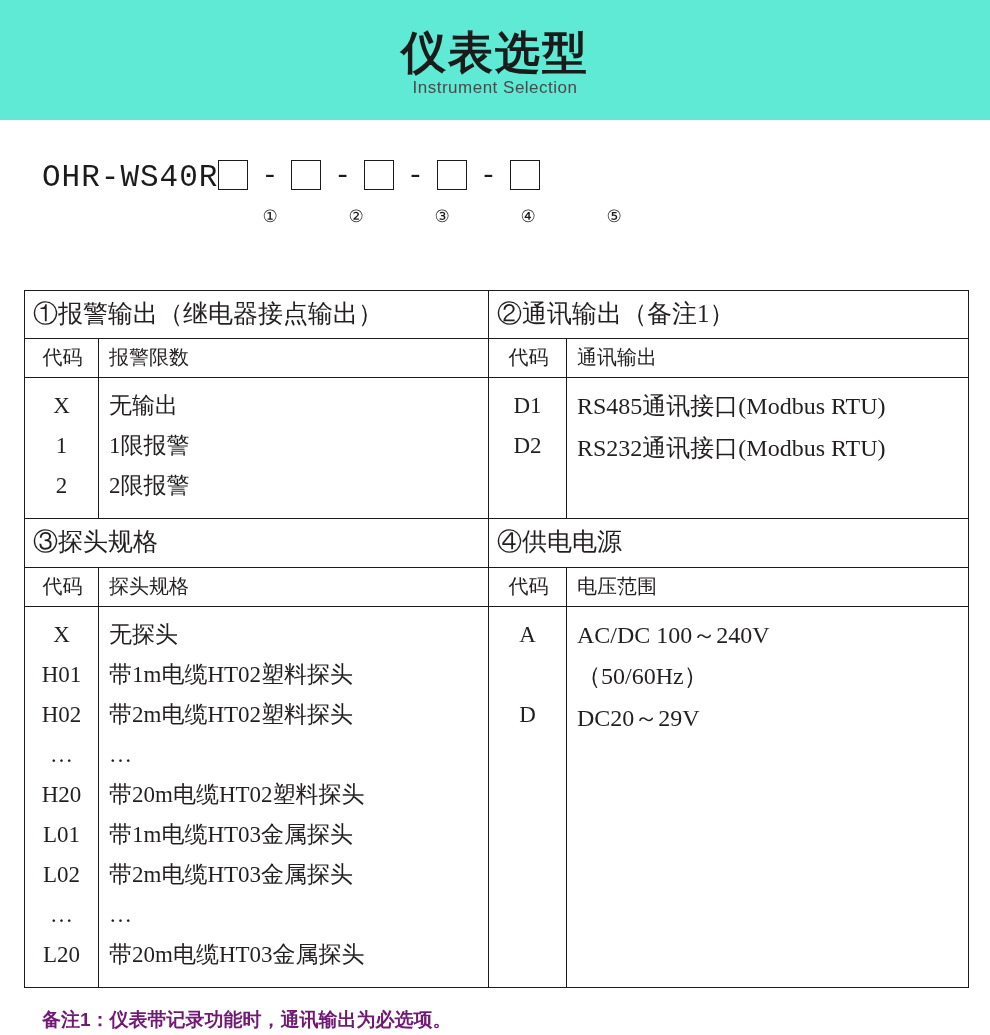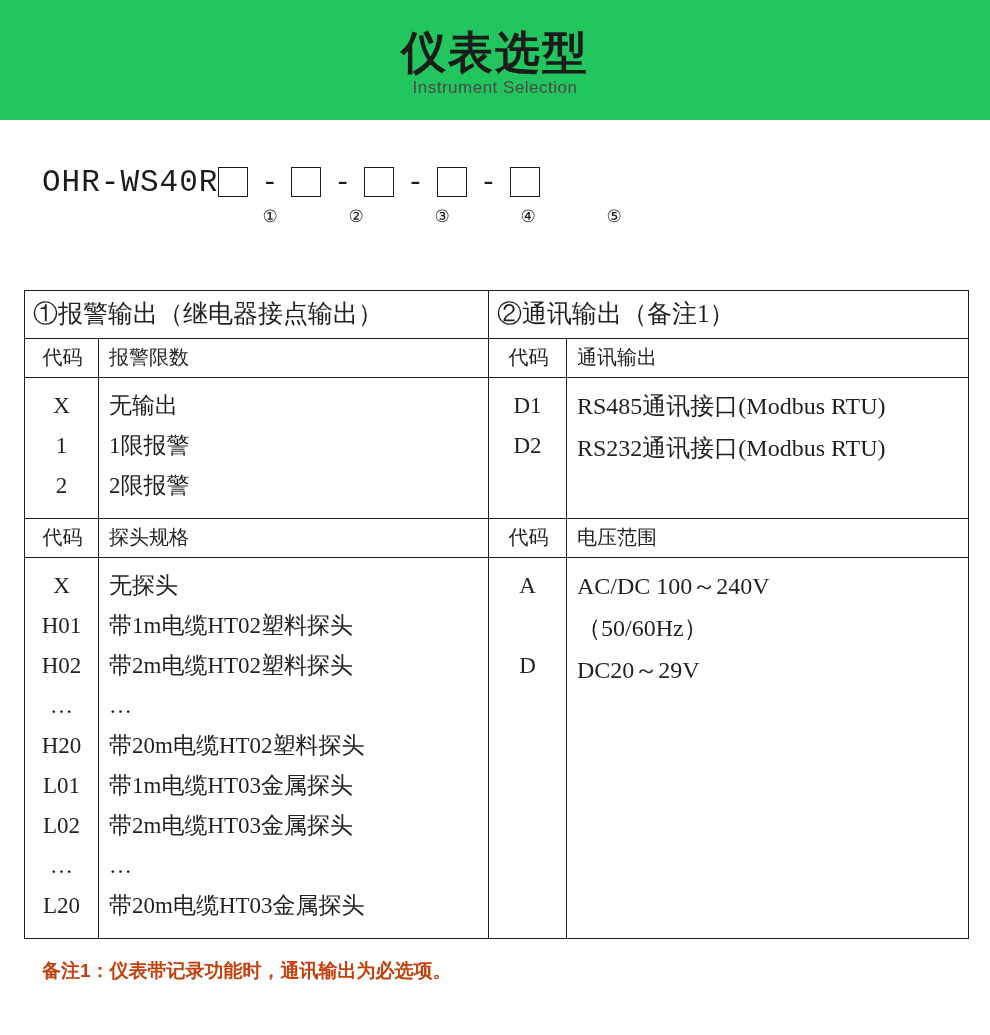--- a/index.html
+++ b/index.html
@@ -15,21 +15,21 @@
     overflow: hidden;
   }
   .page {
     position: relative;
     width: 990px;
     height: 1035px;
   }
   
   .header {
     height: 120px;
-    background: #22c55e;
+    background: #5eead4;
     display: flex;
     flex-direction: column;
     align-items: center;
     justify-content: center;
     box-sizing: border-box;
     padding-top: 6px;
   }
   .header-title {
     font-family: "Liberation Sans", sans-serif;
     font-weight: bold;
@@ -45,21 +45,21 @@
     letter-spacing: 0.5px;
   }
   
   .model-area {
     position: relative;
     margin: 40px 0 0 42px;
     height: 82px;
   }
   .model-row {
     display: flex;
-    align-items: center;
+    align-items: flex-start;
     height: 44px;
   }
   .model-name {
     font-family: "Liberation Mono", monospace;
     font-size: 31px;
     letter-spacing: 1px;
     color: #1b1b1b;
     white-space: pre;
   }
   .slot {
@@ -141,21 +141,21 @@
   .lat-sm {
     font-family: "Liberation Serif", serif;
     font-size: 24px;
   }
   
   .notes {
     margin: 16px 0 0 42px;
     font-family: "Liberation Sans", sans-serif;
     font-weight: bold;
     font-size: 19px;
-    color: #c2410c;
+    color: #701a75;
     line-height: 1.65;
   }
 </style>
 </head>
 <body>
 
 <div class="page">
 
   <div class="header">
     <div class="header-title">仪表选型</div>
@@ -232,20 +232,24 @@
           </div>
         </td>
         <td>
           <div class="inner">
             <div class="row-line lat-sm">RS485通讯接口(Modbus RTU)</div>
             <div class="row-line lat-sm">RS232通讯接口(Modbus RTU)</div>
           </div>
         </td>
       </tr>
 
+      <tr>
+        <td class="sec-head" colspan="2">③探头规格</td>
+        <td class="sec-head" colspan="2">④供电电源</td>
+      </tr>
 
       <tr>
         <td class="col-head code-cell">代码</td>
         <td class="col-head">探头规格</td>
         <td class="col-head code-cell-wide">代码</td>
         <td class="col-head">电压范围</td>
       </tr>
 
       <tr>
         <td>

